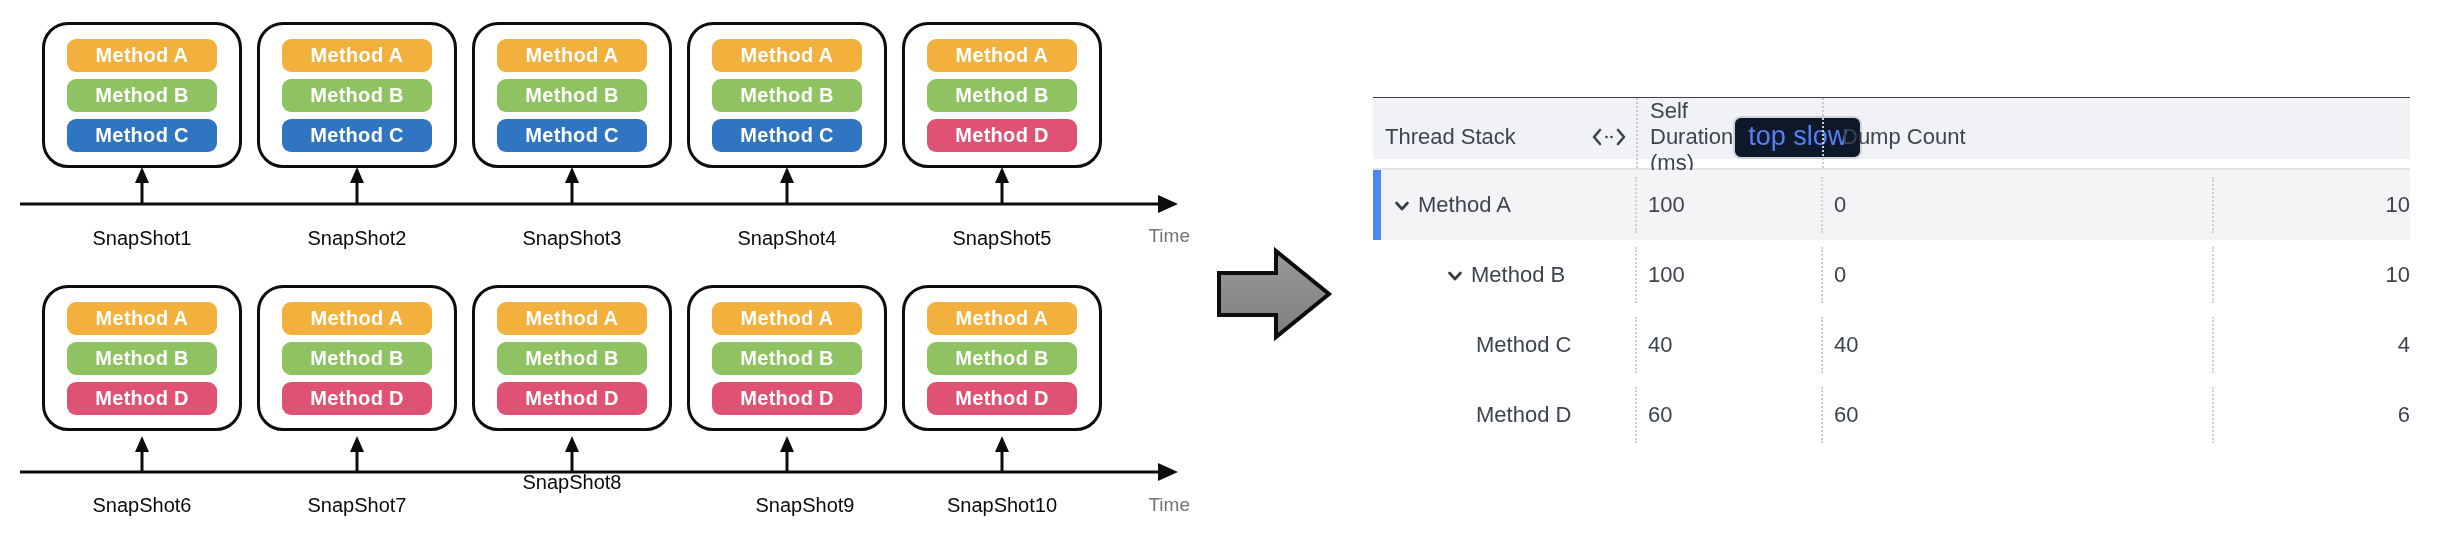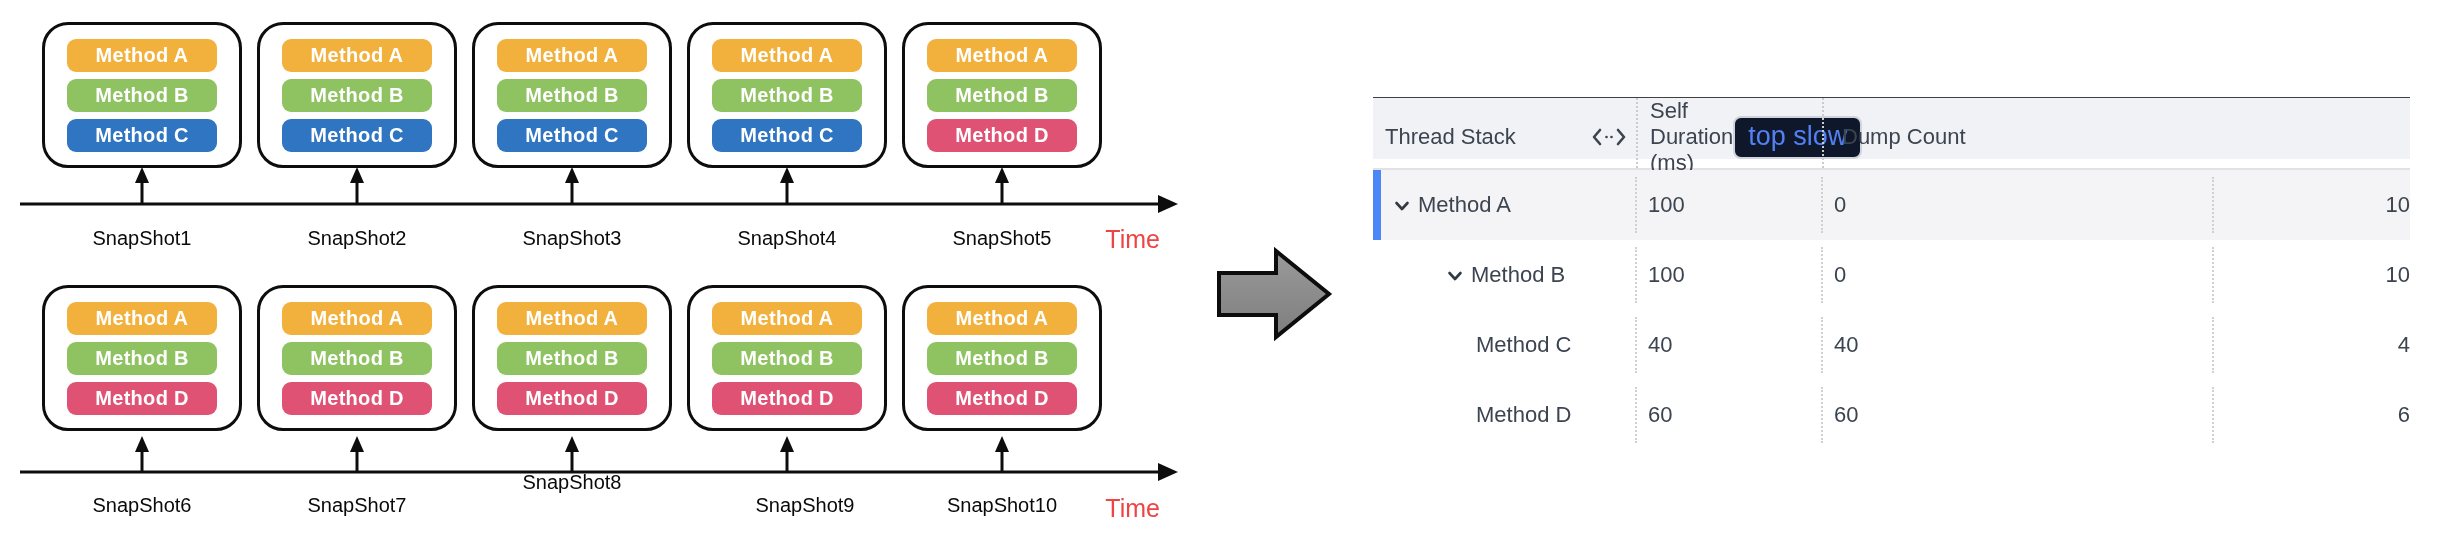--- a/index.html
+++ b/index.html
@@ -22,22 +22,22 @@
   }
   .m-a { background:#F2B13D; }
   .m-b { background:#8FC362; }
   .m-c { background:#2F75C1; }
   .m-d { background:#DF5273; }
   .snap-label {
     position:absolute; width:170px; text-align:center;
     font-size:20px; font-weight:500; color:#0a0a0a;
   }
   .time-label {
-    position:absolute; left:1068px; width:92px; text-align:right;
-    font-size:25px; font-weight:500; color:#ef4444;
+    position:absolute; left:1098px; width:92px; text-align:right;
+    font-size:19px; font-weight:500; color:#737373;
   }
   .axis-svg { position:absolute; left:0; top:0; pointer-events:none; }
 
   
   .flow-arrow-svg { position:absolute; left:1213px; top:246px; }
 
   
   .stack-table { position:absolute; left:1373px; top:97px; width:1037px; font-size:22px; color:#3C4450; }
   .thead {
     height:62px; background:#F1F2F6; border-top:1px solid #404040;

